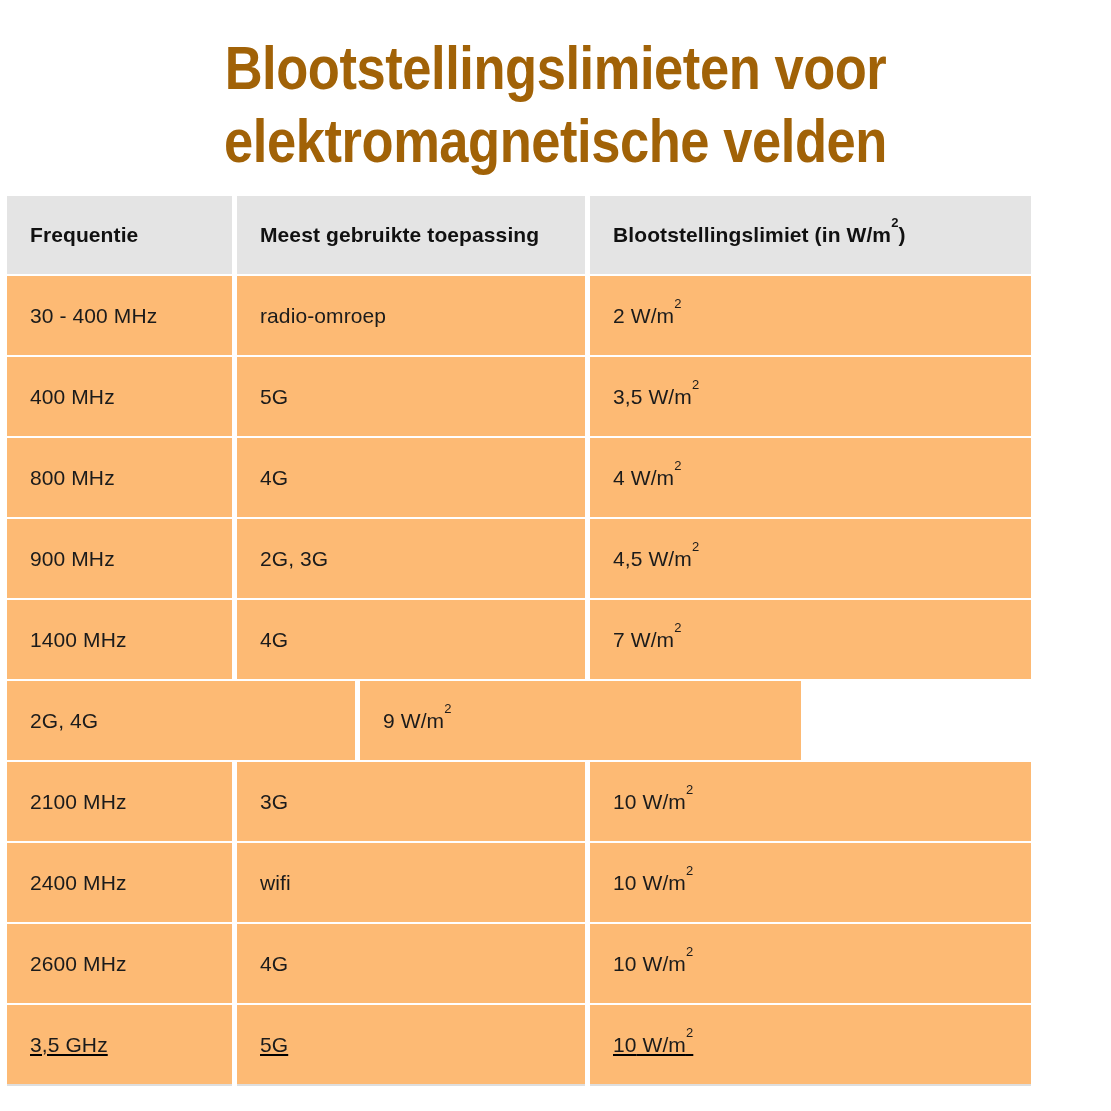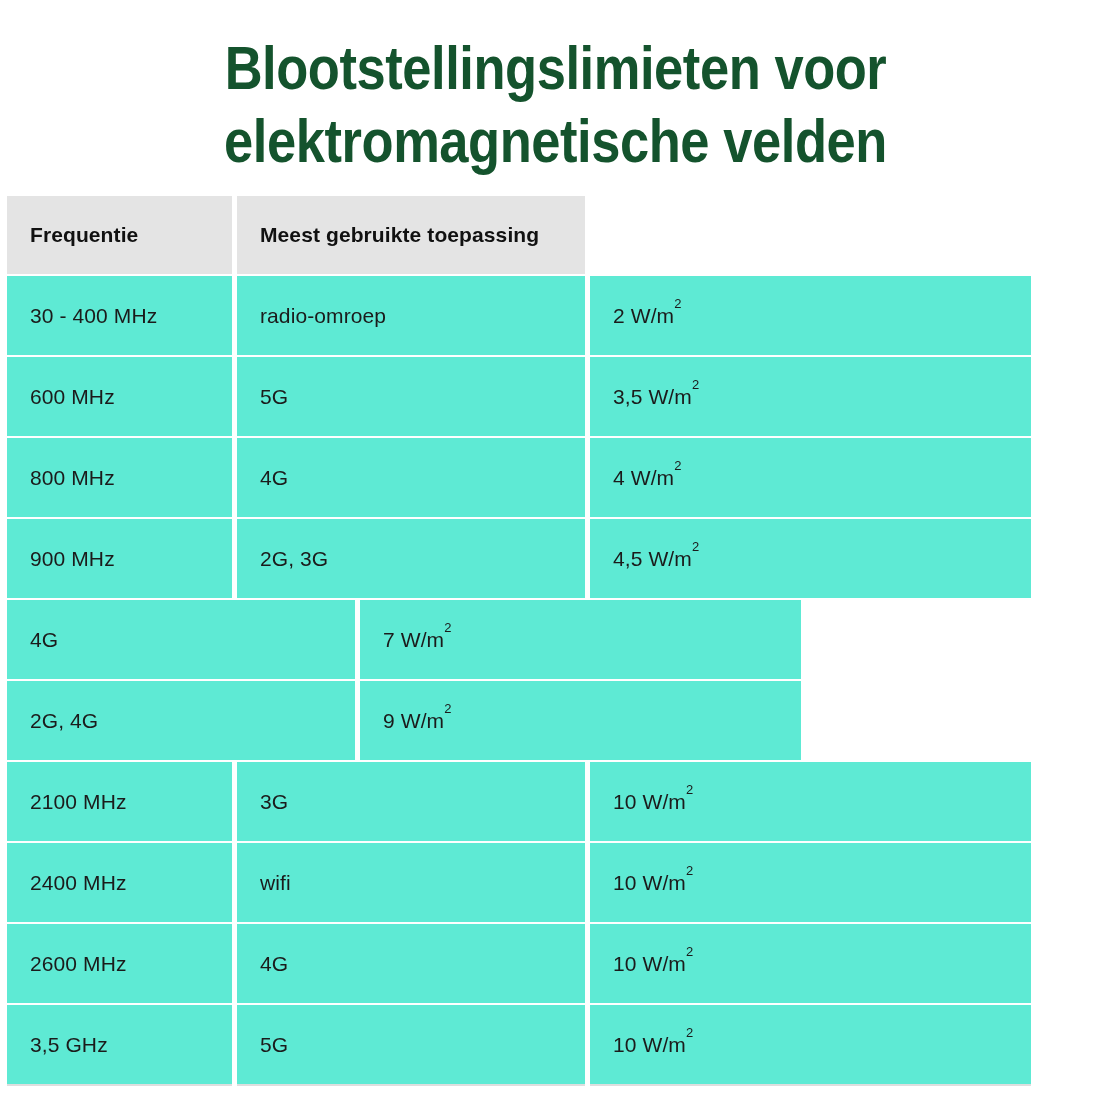--- a/index.html
+++ b/index.html
@@ -15,21 +15,21 @@
     background: #ffffff;
     overflow: hidden;
   }
   h1.title {
     margin: 32px 0 0 0;
     padding: 0;
     text-align: center;
     font-size: 61px;
     line-height: 73px;
     font-weight: 700;
-    color: #14532d;
+    color: #a16207;
     letter-spacing: -0.5px;
   }
   .title-line {
     display: block;
     white-space: nowrap;
     transform: scaleX(0.86);
     transform-origin: 50% 50%;
   }
   .table {
     margin: 18px 0 0 7px;
@@ -39,27 +39,28 @@
     display: flex;
     gap: 5px;
     height: 79px;
     margin-bottom: 2px;
   }
   .row.header-row {
     height: 78px;
   }
   .row:last-child {
     margin-bottom: 16px;
+    text-decoration: underline;
   }
   .cell {
     display: flex;
     align-items: center;
     padding-left: 23px;
     box-sizing: border-box;
-    background: #5eead4;
+    background: #fdba74;
     color: #1b1b1b;
     font-size: 21px;
     letter-spacing: 0.1px;
   }
   .header-row .cell {
     background: #e4e4e4;
     font-weight: 700;
     color: #111111;
   }
   .c1 { width: 225px; }
@@ -87,32 +88,35 @@
 
   <h1 class="title">
     <span class="title-line">Blootstellingslimieten voor</span>
     <span class="title-line">elektromagnetische velden</span>
   </h1>
 
   <div class="table">
     <div class="row header-row">
       <div class="cell c1">Frequentie</div>
       <div class="cell c2">Meest gebruikte toepassing</div>
+      <div class="cell c3">
+        <span class="cell-text"><span>Blootstellingslimiet (in W/m</span><sup class="sq">2</sup><span>)</span></span>
+      </div>
     </div>
     <div id="rows">
   <div class="row">
     <div class="cell c1">30 - 400 MHz</div>
     <div class="cell c2">radio-omroep</div>
     <div class="cell c3">
       <span class="cell-text"><span>2</span><span> W/m</span><sup class="sq">2</sup></span>
     </div>
   </div>
 
   <div class="row">
-    <div class="cell c1">600 MHz</div>
+    <div class="cell c1">400 MHz</div>
     <div class="cell c2">5G</div>
     <div class="cell c3">
       <span class="cell-text"><span>3,5</span><span> W/m</span><sup class="sq">2</sup></span>
     </div>
   </div>
 
   <div class="row">
     <div class="cell c1">800 MHz</div>
     <div class="cell c2">4G</div>
     <div class="cell c3">
@@ -122,20 +126,21 @@
 
   <div class="row">
     <div class="cell c1">900 MHz</div>
     <div class="cell c2">2G, 3G</div>
     <div class="cell c3">
       <span class="cell-text"><span>4,5</span><span> W/m</span><sup class="sq">2</sup></span>
     </div>
   </div>
 
   <div class="row">
+    <div class="cell c1">1400 MHz</div>
     <div class="cell c2">4G</div>
     <div class="cell c3">
       <span class="cell-text"><span>7</span><span> W/m</span><sup class="sq">2</sup></span>
     </div>
   </div>
 
   <div class="row">
     <div class="cell c2">2G, 4G</div>
     <div class="cell c3">
       <span class="cell-text"><span>9</span><span> W/m</span><sup class="sq">2</sup></span>

